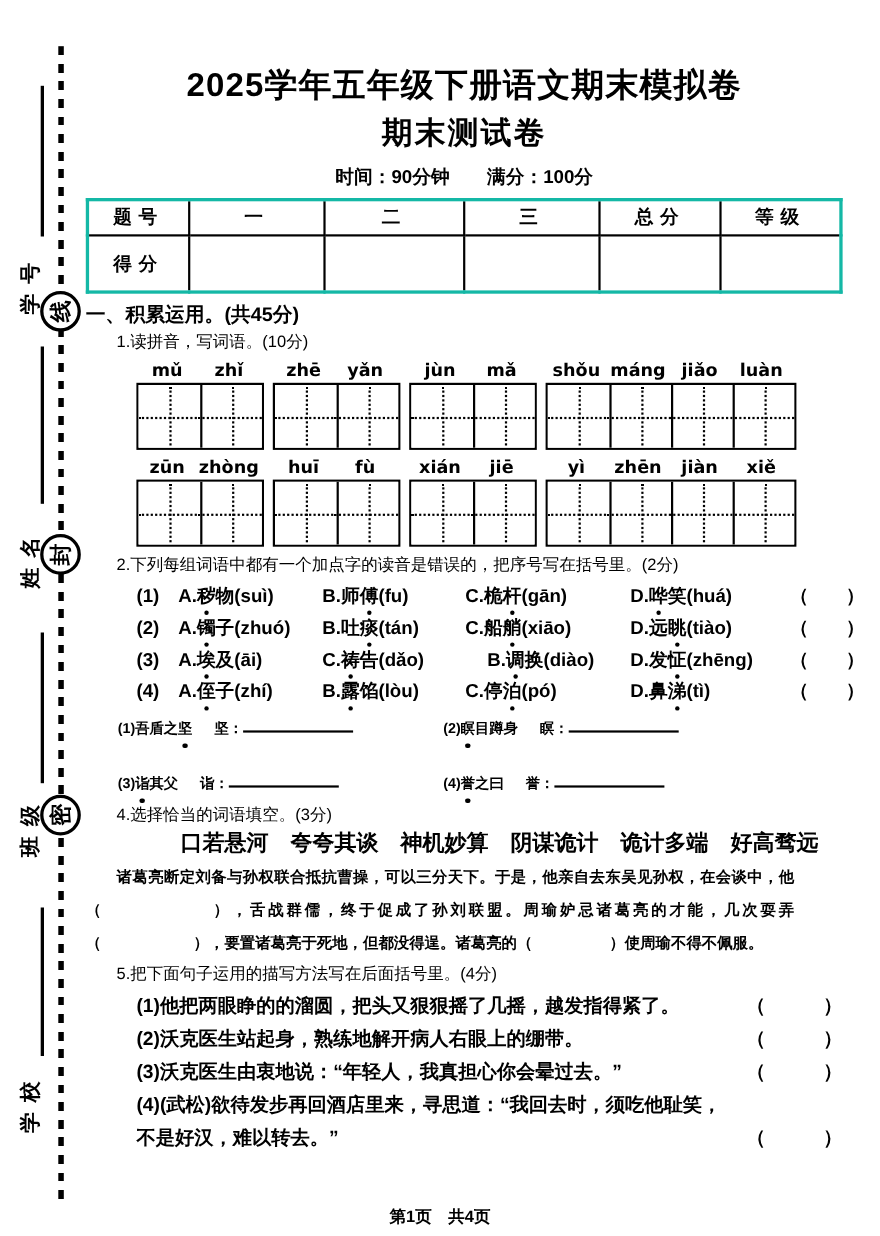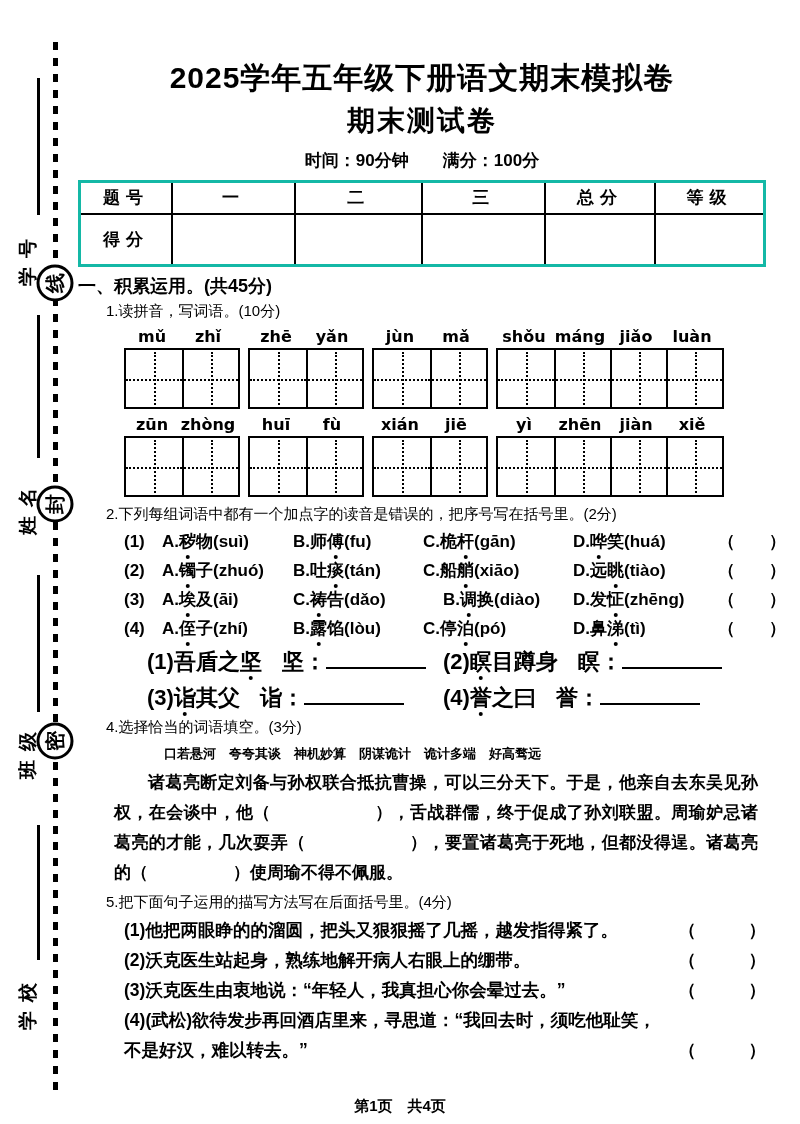--- a/index.html
+++ b/index.html
@@ -55,28 +55,28 @@
   .q2num { width:38px; flex:none; }
   .q2opt { flex:none; }
   .q2opt.o0 { width:131px; } .q2opt.o1 { width:130px; } .q2opt.o2 { width:150px; } .q2opt.o3 { width:145px; }
   .q2paren { margin-left:auto; white-space:nowrap; }
 
   .dotchar { position:relative; display:inline-block; }
   .dotchar::after { content:""; position:absolute; left:50%; bottom:-3px; transform:translateX(-50%);
     width:4.5px; height:4.5px; border-radius:50%; background:#000; }
 
   
-  .q3grid { display:grid; grid-template-columns:296px auto; row-gap:6px; margin:4px 0 2px 69px;
-    font-size:22px; font-weight:700; line-height:30px; }
+  .q3grid { display:grid; grid-template-columns:296px auto; row-gap:20px; margin:4px 0 2px 29px;
+    font-size:13px; font-weight:700; line-height:30px; }
   .q3key { margin-left:20px; }
   .uline { display:inline-block; width:100px; border-bottom:2.5px solid #000; height:16px; vertical-align:baseline; }
 
   
-  .wordbank { margin:3px 0 2px 86px; font-size:13px; font-weight:700; line-height:25px; }
-  .para { margin-left:36px; width:644px; font-size:17px; font-weight:700; line-height:30px;
+  .wordbank { margin:3px 0 2px 86px; font-size:20px; font-weight:700; line-height:25px; }
+  .para { width:644px; font-size:14px; font-weight:700; line-height:30px;
     text-indent:2em; text-align:justify; }
 
   
   .q5row { display:flex; align-items:flex-end; margin-left:46px; font-size:17.5px; font-weight:700; line-height:30px; }
   .q5text { flex:1 1 auto; padding-right:6px; }
   .q5paren { flex:none; white-space:nowrap; }
 
   .footer { position:absolute; left:0; bottom:8px; width:100%; text-align:center;
     font-size:15px; font-weight:700; }
 </style>

